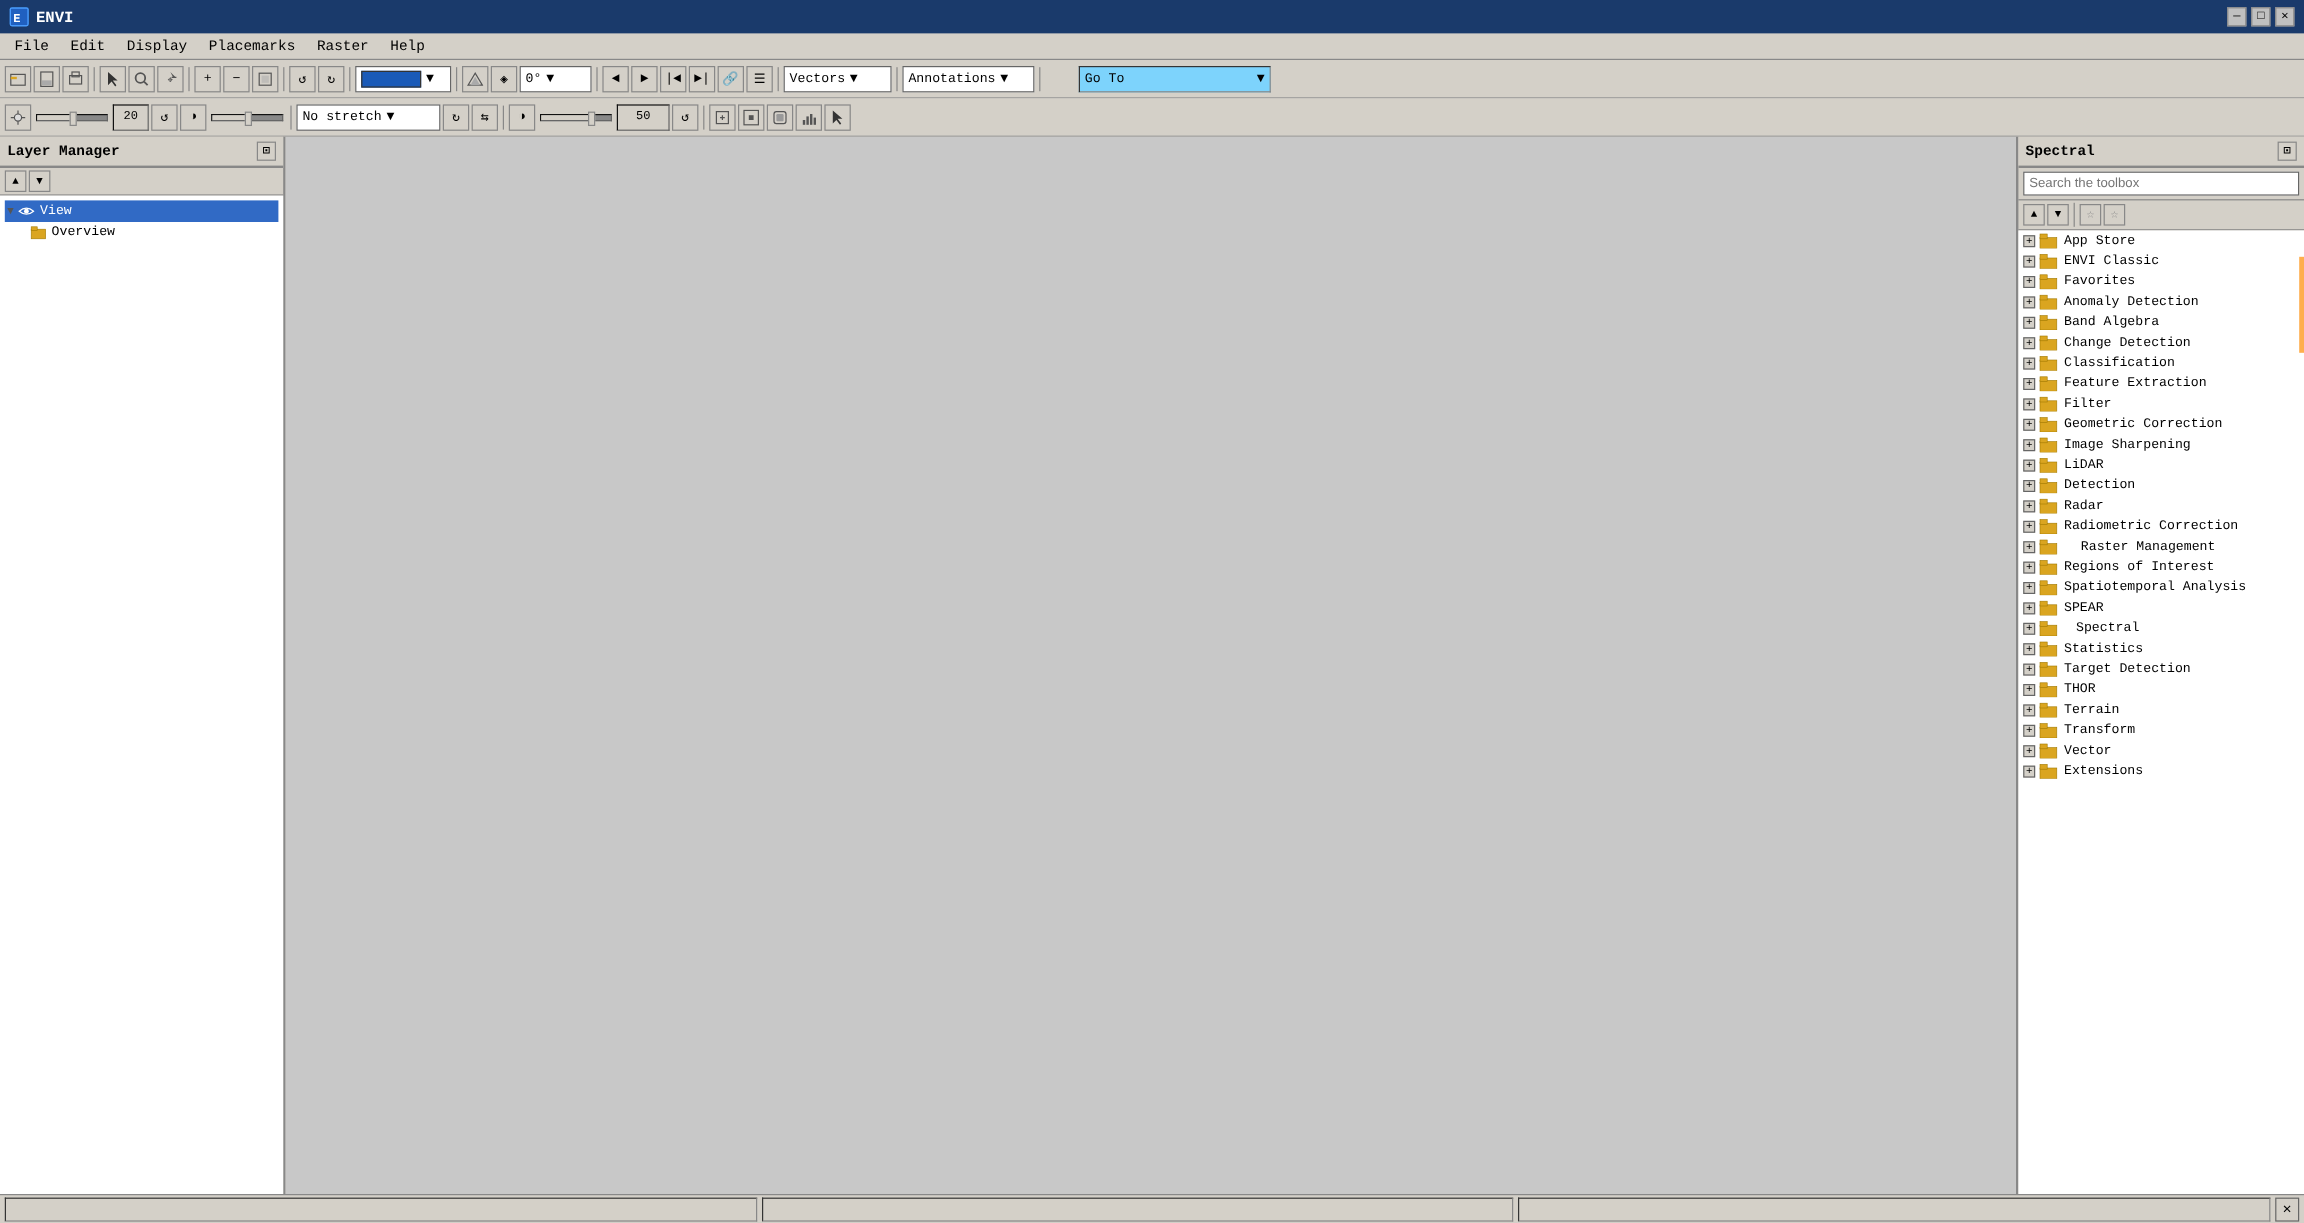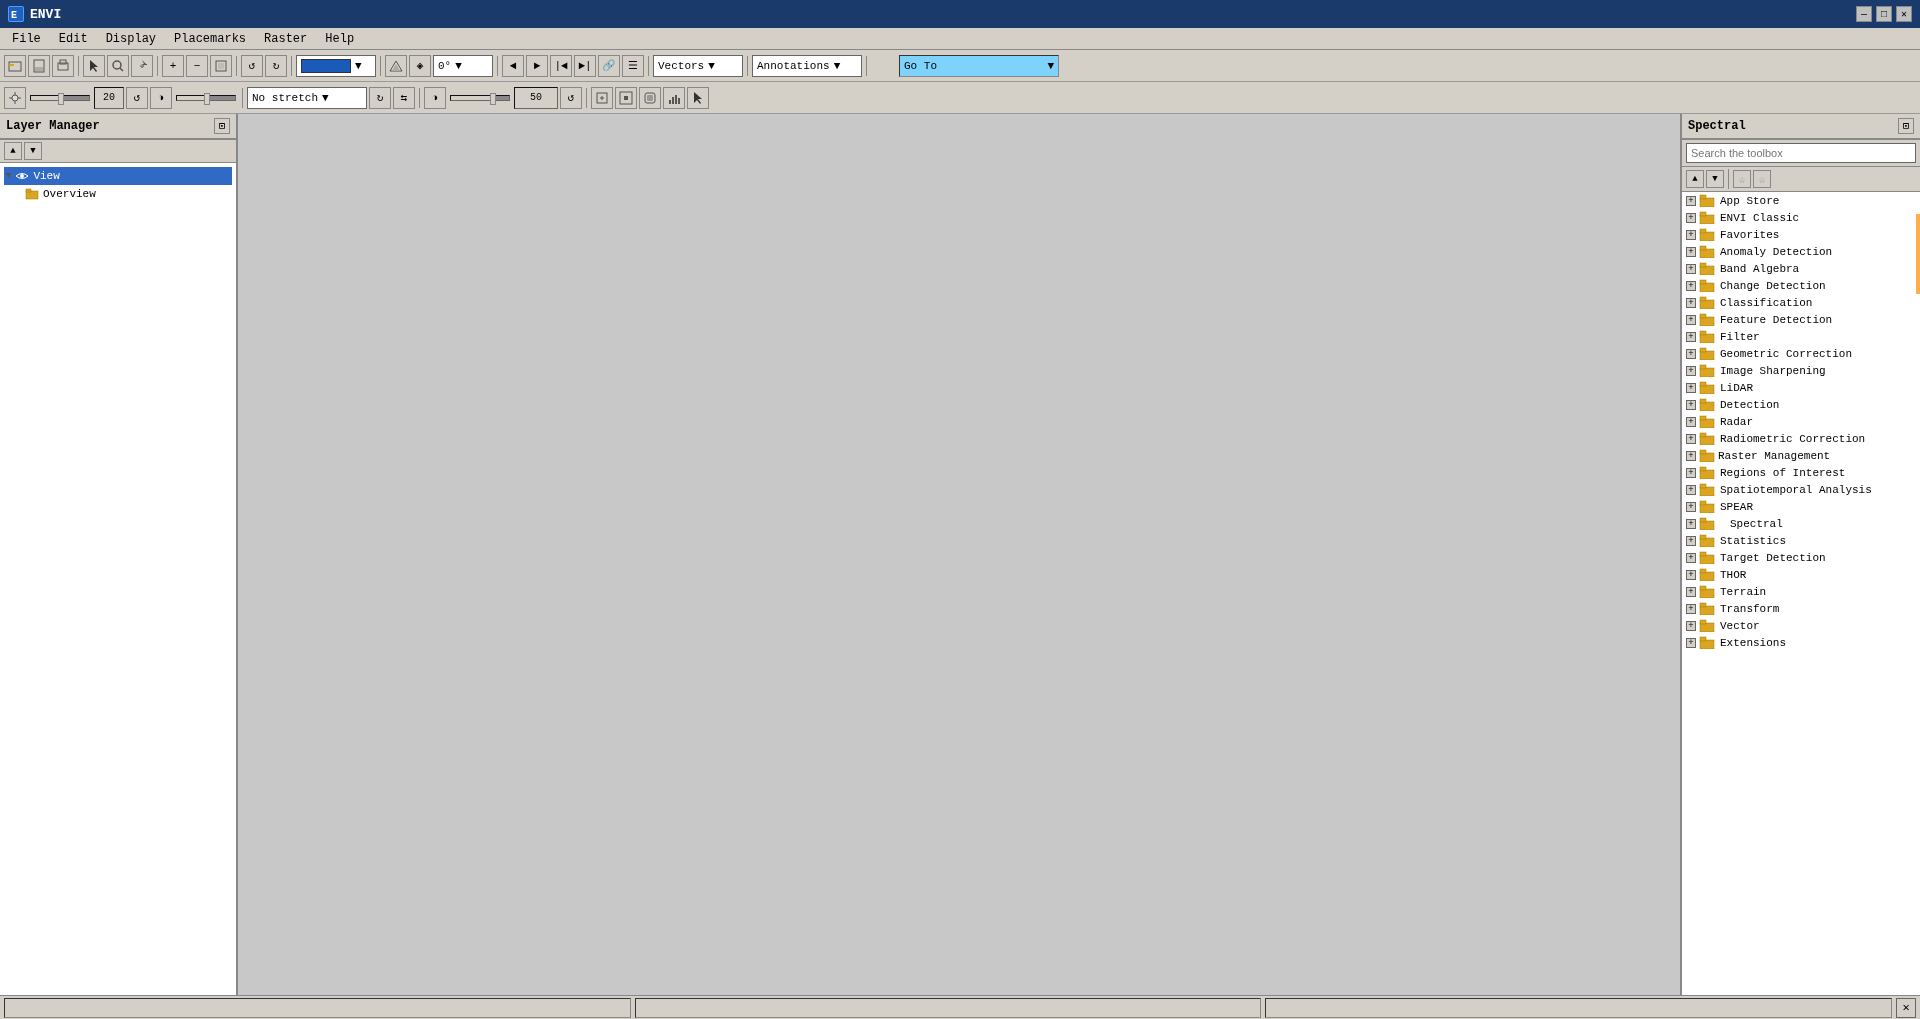--- a/index.html
+++ b/index.html
@@ -639,21 +639,21 @@
         <rect x="1" y="1" width="6" height="4" fill="#daa520" stroke="#a07800" stroke-width="0.5"></rect>
       </svg>
       <span style="margin-left:2px">Classification</span>
     </div>
         <div class="toolbox-item">
       <div class="expand-plus">+</div>
       <svg width="16" height="13" viewBox="0 0 16 13" style="flex-shrink:0">
         <rect x="1" y="4" width="14" height="9" fill="#daa520" stroke="#a07800" stroke-width="0.5"></rect>
         <rect x="1" y="1" width="6" height="4" fill="#daa520" stroke="#a07800" stroke-width="0.5"></rect>
       </svg>
-      <span style="margin-left:2px">Feature Detection</span>
+      <span style="margin-left:2px">Feature Extraction</span>
     </div>
         <div class="toolbox-item">
       <div class="expand-plus">+</div>
       <svg width="16" height="13" viewBox="0 0 16 13" style="flex-shrink:0">
         <rect x="1" y="4" width="14" height="9" fill="#daa520" stroke="#a07800" stroke-width="0.5"></rect>
         <rect x="1" y="1" width="6" height="4" fill="#daa520" stroke="#a07800" stroke-width="0.5"></rect>
       </svg>
       <span style="margin-left:2px">Filter</span>
     </div>
         <div class="toolbox-item">
@@ -703,21 +703,21 @@
         <rect x="1" y="1" width="6" height="4" fill="#daa520" stroke="#a07800" stroke-width="0.5"></rect>
       </svg>
       <span style="margin-left:2px">Radiometric Correction</span>
     </div>
         <div class="toolbox-item">
       <div class="expand-plus">+</div>
       <svg width="16" height="13" viewBox="0 0 16 13" style="flex-shrink:0">
         <rect x="1" y="4" width="14" height="9" fill="#daa520" stroke="#a07800" stroke-width="0.5"></rect>
         <rect x="1" y="1" width="6" height="4" fill="#daa520" stroke="#a07800" stroke-width="0.5"></rect>
       </svg>
-      <span style="margin-left:0">Raster Management</span>
+      <span style="margin-left:16px">Raster Management</span>
     </div>
         <div class="toolbox-item">
       <div class="expand-plus">+</div>
       <svg width="16" height="13" viewBox="0 0 16 13" style="flex-shrink:0">
         <rect x="1" y="4" width="14" height="9" fill="#daa520" stroke="#a07800" stroke-width="0.5"></rect>
         <rect x="1" y="1" width="6" height="4" fill="#daa520" stroke="#a07800" stroke-width="0.5"></rect>
       </svg>
       <span style="margin-left:2px">Regions of Interest</span>
     </div>
         <div class="toolbox-item">

